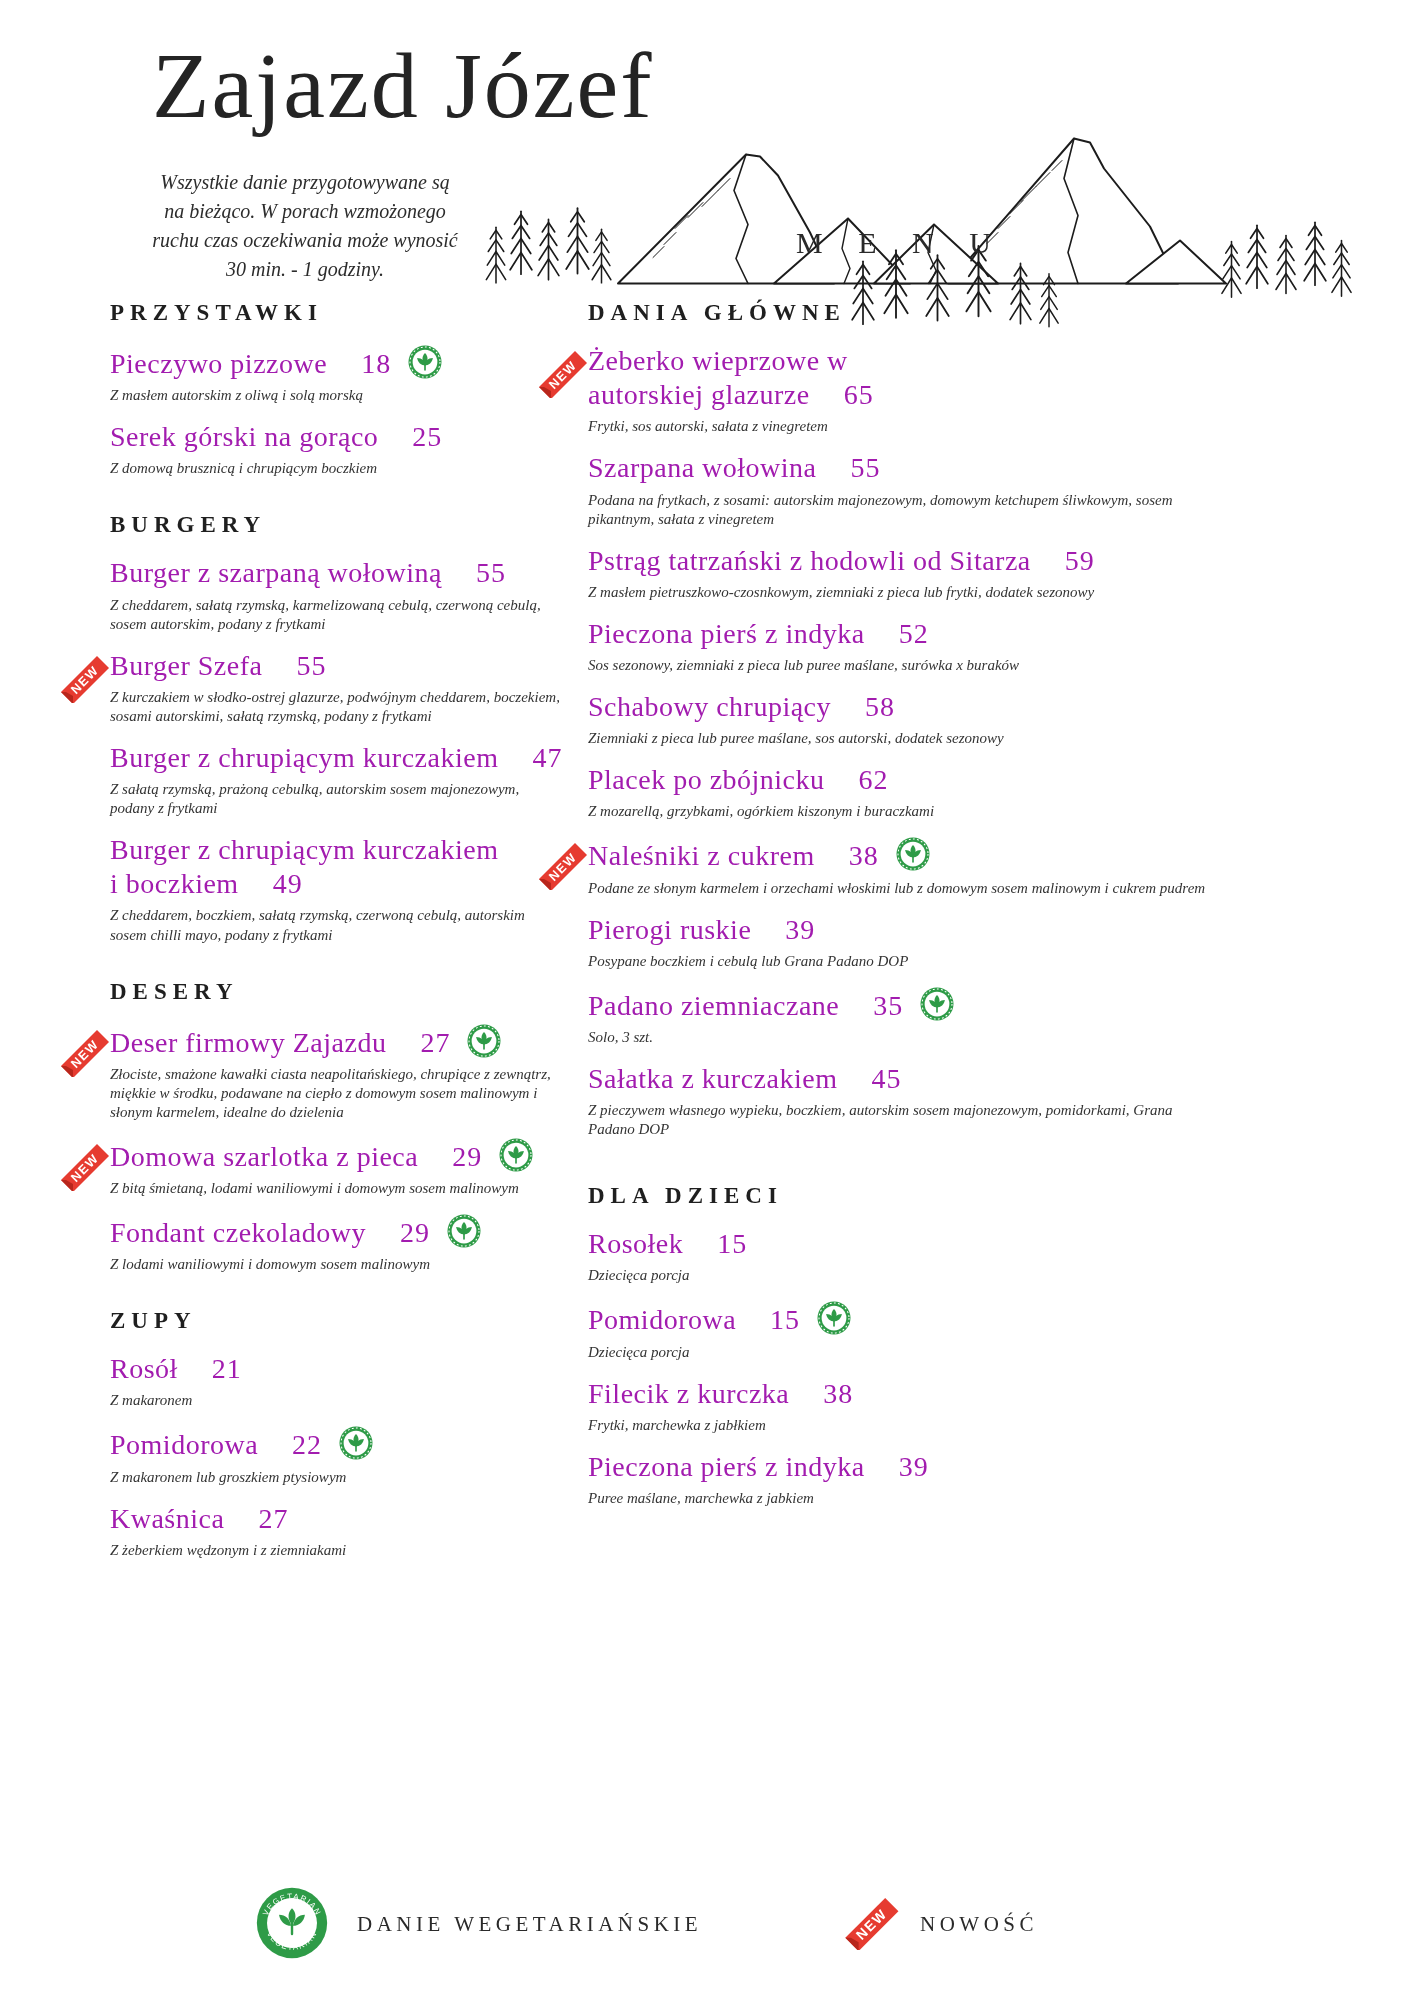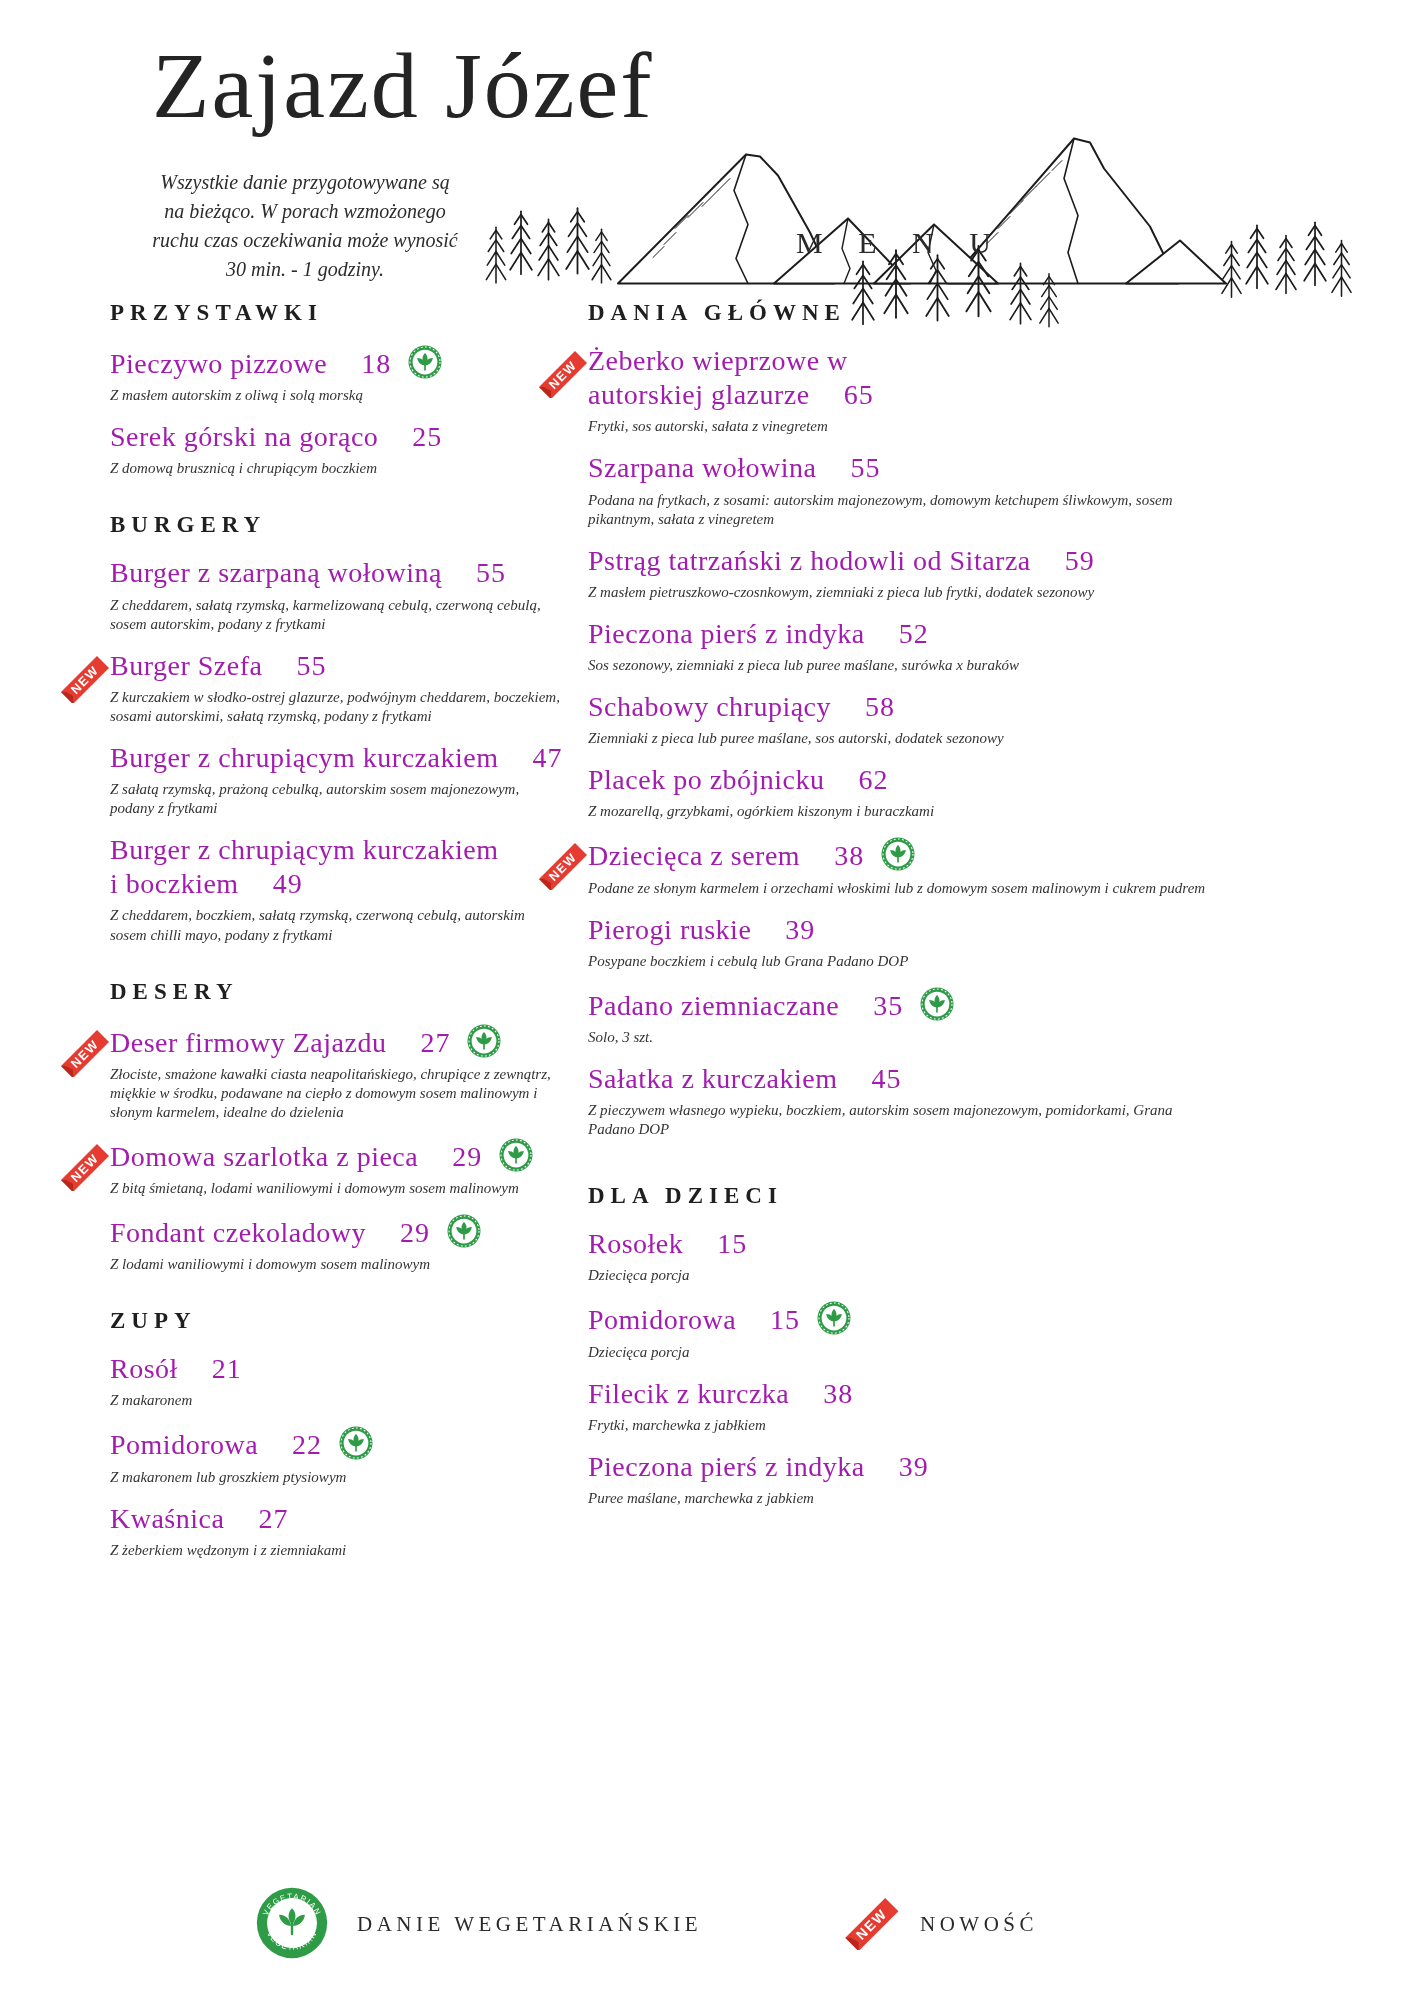--- a/index.html
+++ b/index.html
@@ -270,21 +270,21 @@
       <div class="item">
         <div class="item-head"><span class="item-name">Placek po zbójnicku</span><span class="item-price">62</span></div>
         <div class="item-desc">Z mozarellą, grzybkami, ogórkiem kiszonym i buraczkami</div>
       </div>
       <div class="item">
         <span class="new-ribbon">
             <svg>
               <use href="#ribbon-icon"></use>
             </svg>
           </span>
-        <div class="item-head"><span class="item-name">Dziecięca z serem</span><span class="item-price">38</span><svg class="veg-badge">
+        <div class="item-head"><span class="item-name">Naleśniki z cukrem</span><span class="item-price">38</span><svg class="veg-badge">
               <use href="#veg-icon"></use>
             </svg></div>
         <div class="item-desc">Podane ze słonym karmelem i orzechami włoskimi lub z domowym sosem malinowym i cukrem pudrem</div>
       </div>
       <div class="item">
         <div class="item-head"><span class="item-name">Pierogi ruskie</span><span class="item-price">39</span></div>
         <div class="item-desc">Posypane boczkiem i cebulą lub Grana Padano DOP</div>
       </div>
       <div class="item">
         <div class="item-head"><span class="item-name">Padano ziemniaczane</span><span class="item-price">35</span><svg class="veg-badge">

